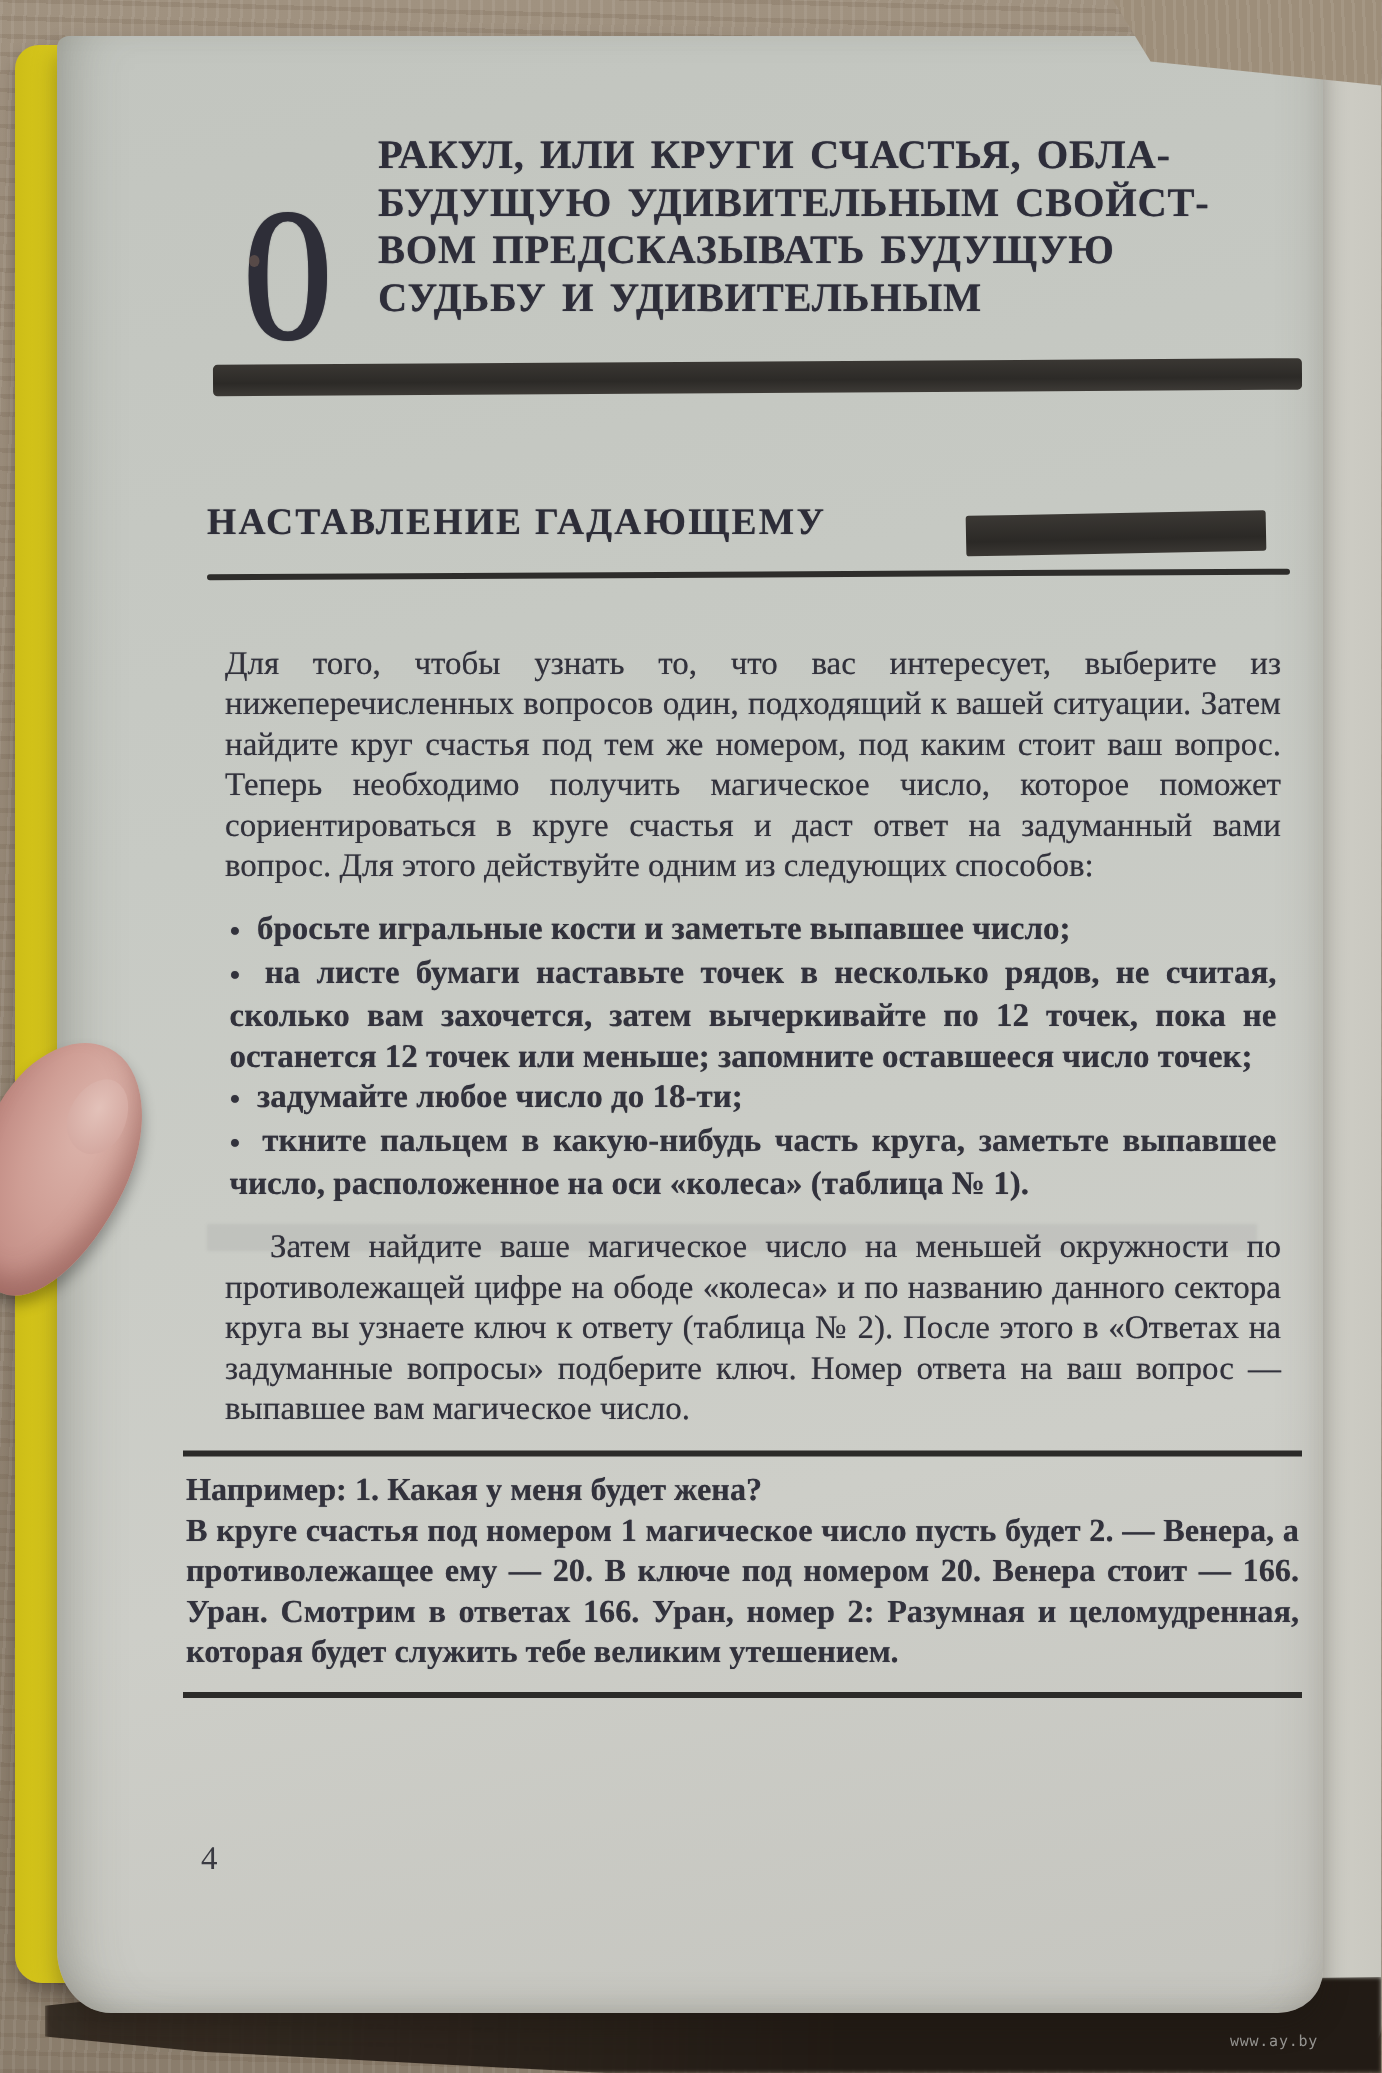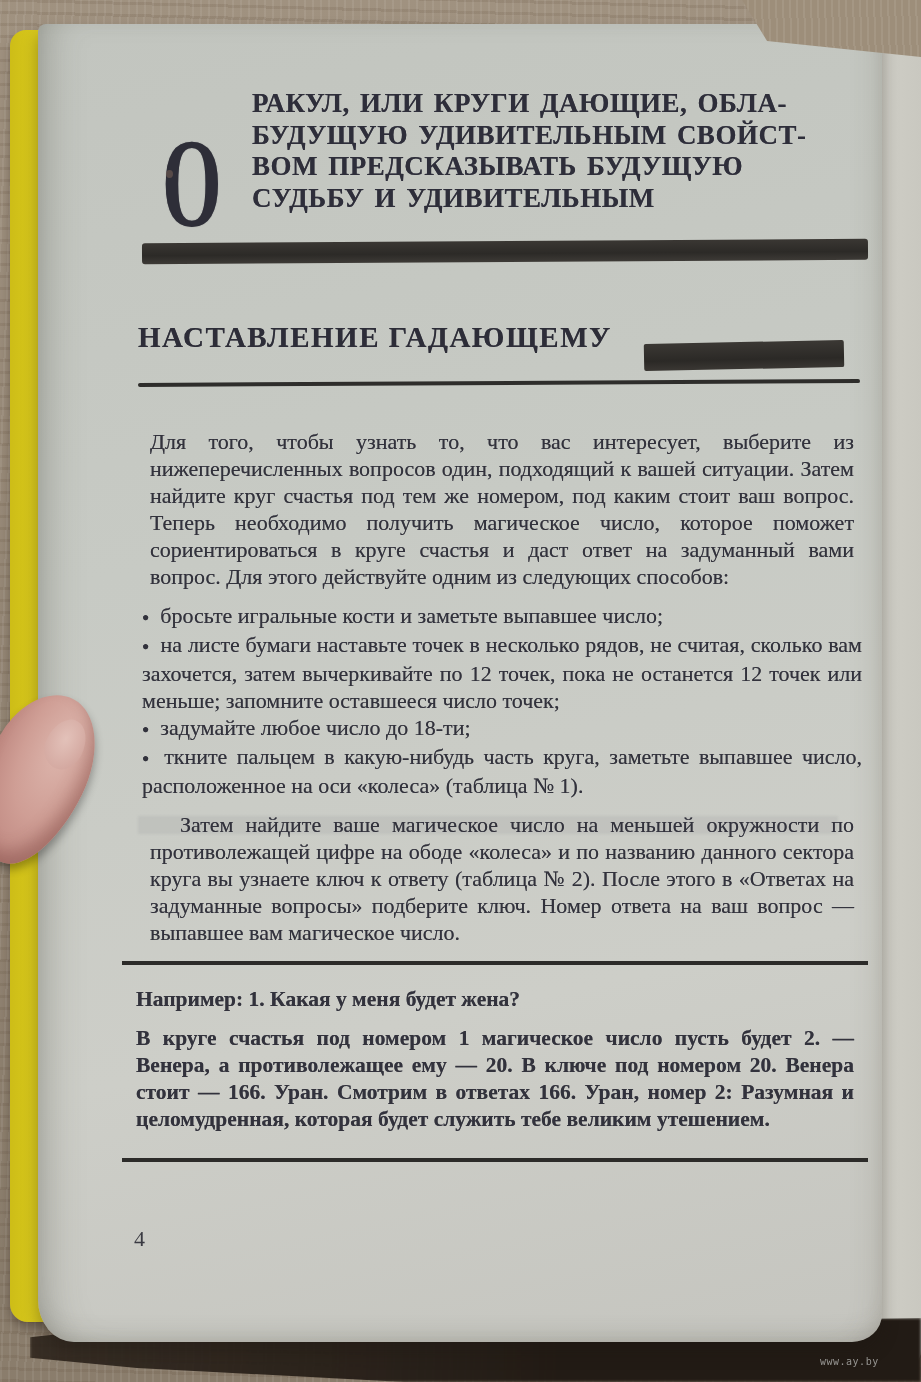--- a/index.html
+++ b/index.html
@@ -70,54 +70,54 @@
     font-weight:bold;font-size:27px;line-height:31.5px;color:#2e2e3a;
     letter-spacing:0.5px;word-spacing:3px;
     text-shadow:0 0 0.6px rgba(46,46,58,0.7);
   }
   .thick-bar{
     position:absolute;left:104px;top:217px;width:726px;height:21px;z-index:5;
     background:linear-gradient(to bottom,#3a3733,#2c2a27 60%,#3d3a36);
     border-radius:3px;transform:rotate(-0.35deg);
   }
   .section-heading{
-    position:absolute;left:100px;top:297px;z-index:5;
-    font-weight:bold;font-size:29px;letter-spacing:1.5px;color:#2d2d38;
+    position:absolute;left:100px;top:311px;z-index:5;
+    font-weight:bold;font-size:25px;letter-spacing:1.5px;color:#2d2d38;
     text-shadow:0 0 0.6px rgba(45,45,56,0.7);
   }
   .heading-bar{
     position:absolute;left:606px;top:318px;width:200px;height:27px;z-index:5;
     background:linear-gradient(to bottom,#3b3834,#2b2926 65%,#3a3733);
     transform:rotate(-1.1deg);border-radius:2px;
   }
   .heading-rule{
     position:absolute;left:100px;top:357px;width:722px;height:4px;z-index:5;
     background:#2e2d2b;transform:rotate(-0.3deg);border-radius:2px;
   }
   .body-text{
     position:absolute;left:100px;top:392px;width:728px;z-index:5;
     font-size:22px;line-height:27px;color:#32323c;text-align:justify;
     text-shadow:0 0 0.5px rgba(50,50,62,0.65);
   }
   .body-text p{margin:12px;}
   .body-text p.indent{text-indent:30px;}
-  ul.methods{margin:4px;padding:0;list-style:none;}
+  ul.methods{margin:15px;padding:0;list-style:none;font-weight:bold;}
   ul.methods li{margin:0;}
   ul.methods li::before{content:"●";font-size:12px;vertical-align:2px;margin-right:11px;}
   .ghost-band{
     position:absolute;left:100px;top:792px;width:700px;height:18px;z-index:4;
     background:rgba(75,75,88,0.08);filter:blur(1px);
   }
   .example{
     margin:15px 0 0 -16px;width:742px;
     border-top:4px solid #2c2b29;border-bottom:4px solid #2c2b29;
     padding:9px 2px 13px 2px;
     font-weight:bold;font-size:21.5px;line-height:27px;text-align:justify;
   }
-  .example p{margin:12px;}
+  .example p{margin:0;}
   .page-number{
     position:absolute;left:96px;top:1202px;z-index:5;
     font-size:22px;color:#3a3a42;
   }
   .blemish{
     position:absolute;left:128px;top:146px;width:7px;height:8px;z-index:5;
     border-radius:50%;background:#7a6355;opacity:0.55;
   }
   .watermark{
     position:absolute;left:820px;top:1356px;z-index:9;
@@ -129,21 +129,21 @@
 <body>
 
 <div class="cover"></div>
 <div class="page-curl"></div>
 <div class="bottom-shadow"></div>
 
 <div class="page">
   <span class="drop-cap">О</span>
 
   <div class="title">
-    <div>РАКУЛ, ИЛИ КРУГИ ДАЮЩИЕ, ОБЛА-</div>
+    <div>РАКУЛ, ИЛИ КРУГИ СЧАСТЬЯ, ОБЛА-</div>
     <div>БУДУЩУЮ УДИВИТЕЛЬНЫМ СВОЙСТ-</div>
     <div>ВОМ ПРЕДСКАЗЫВАТЬ БУДУЩУЮ</div>
     <div>СУДЬБУ И УДИВИТЕЛЬНЫМ</div>
   </div>
 
   <div class="thick-bar"></div>
 
   <div class="section-heading">НАСТАВЛЕНИЕ ГАДАЮЩЕМУ</div>
   <div class="heading-bar"></div>
   <div class="heading-rule"></div>

